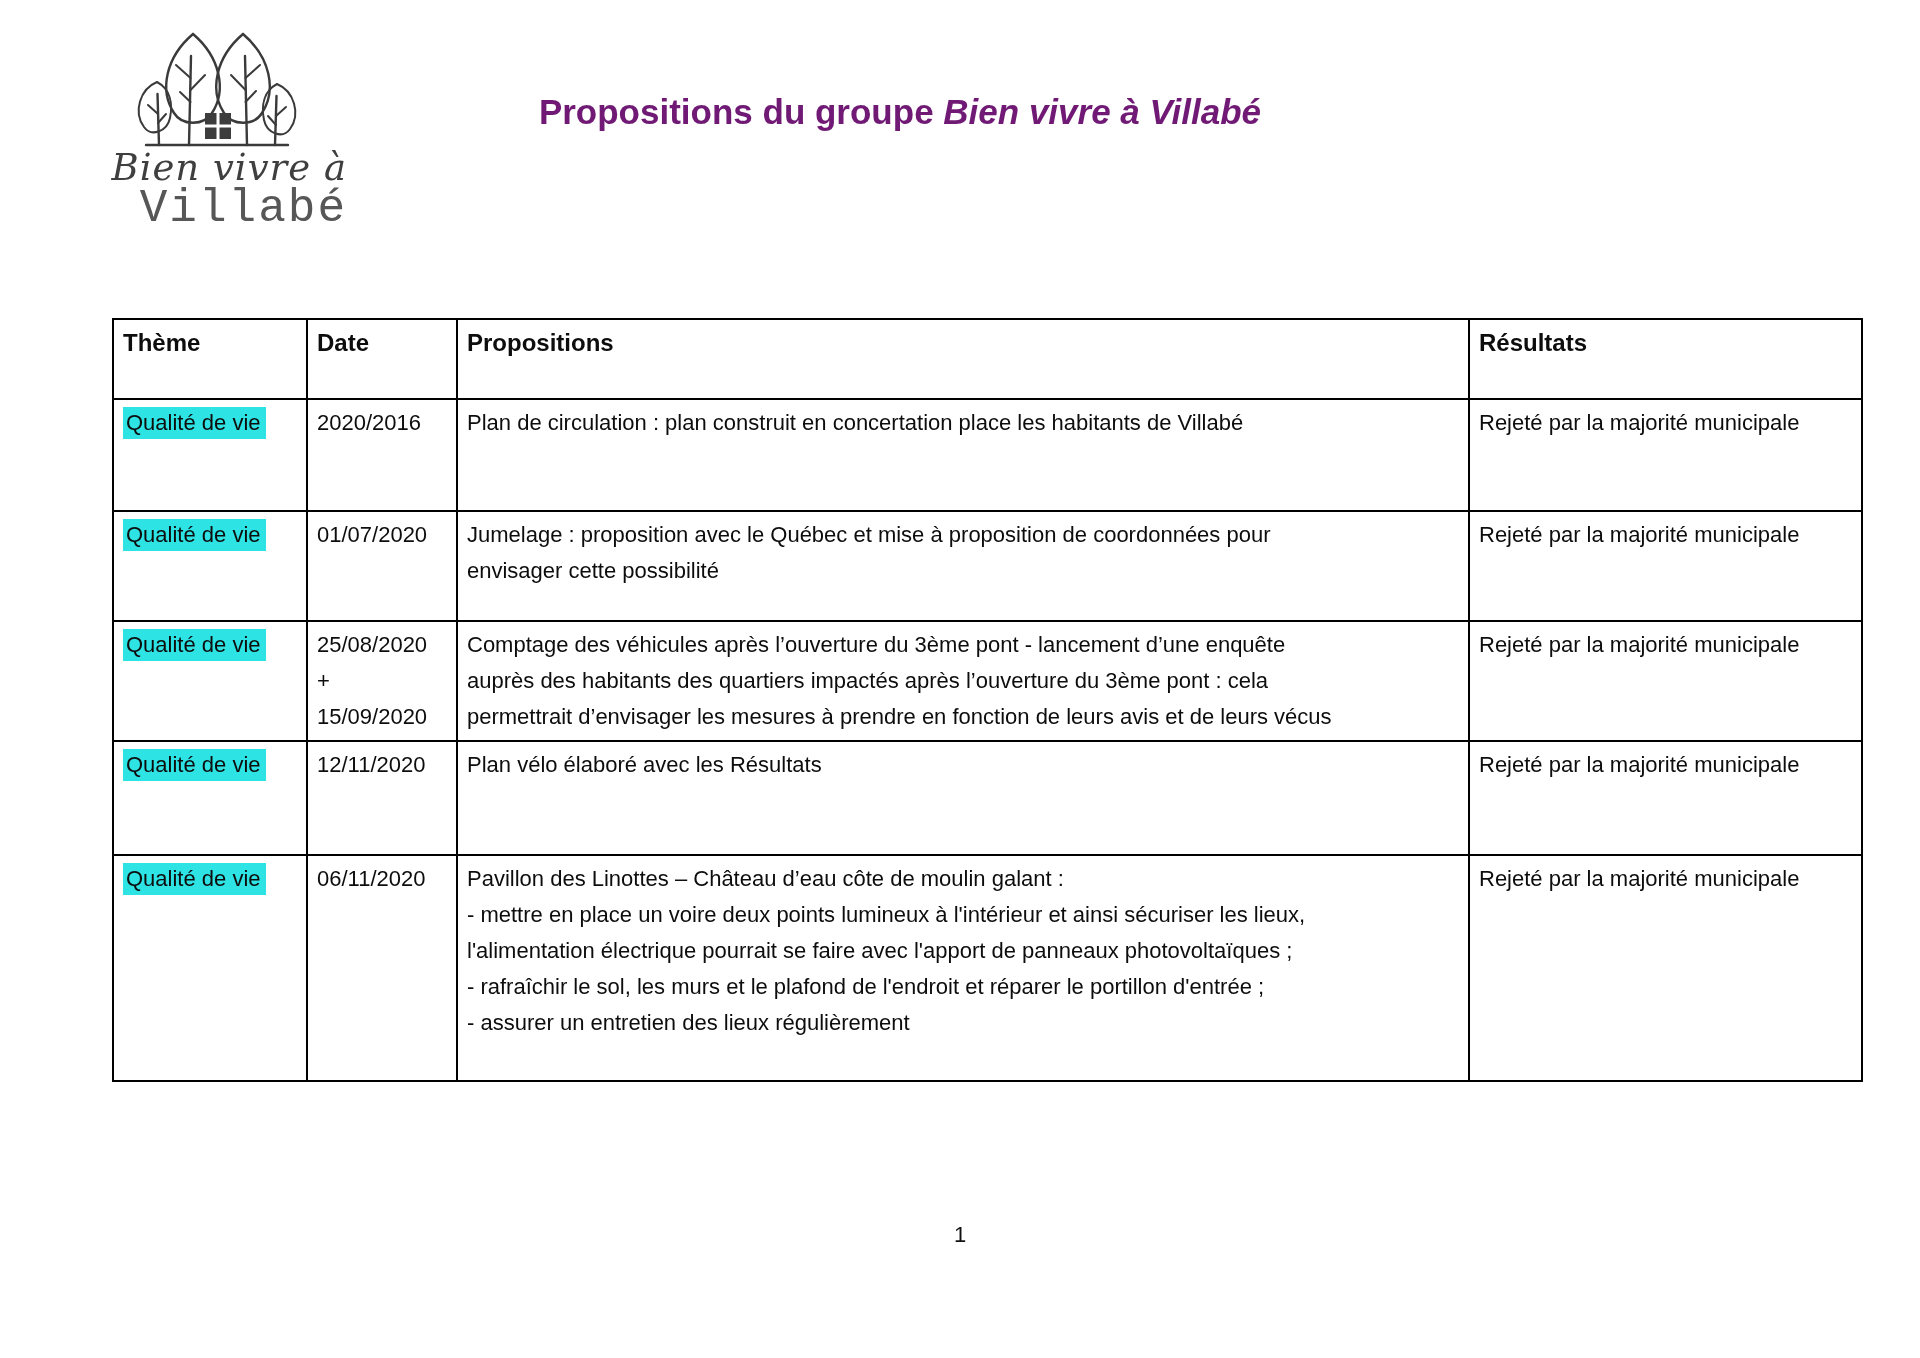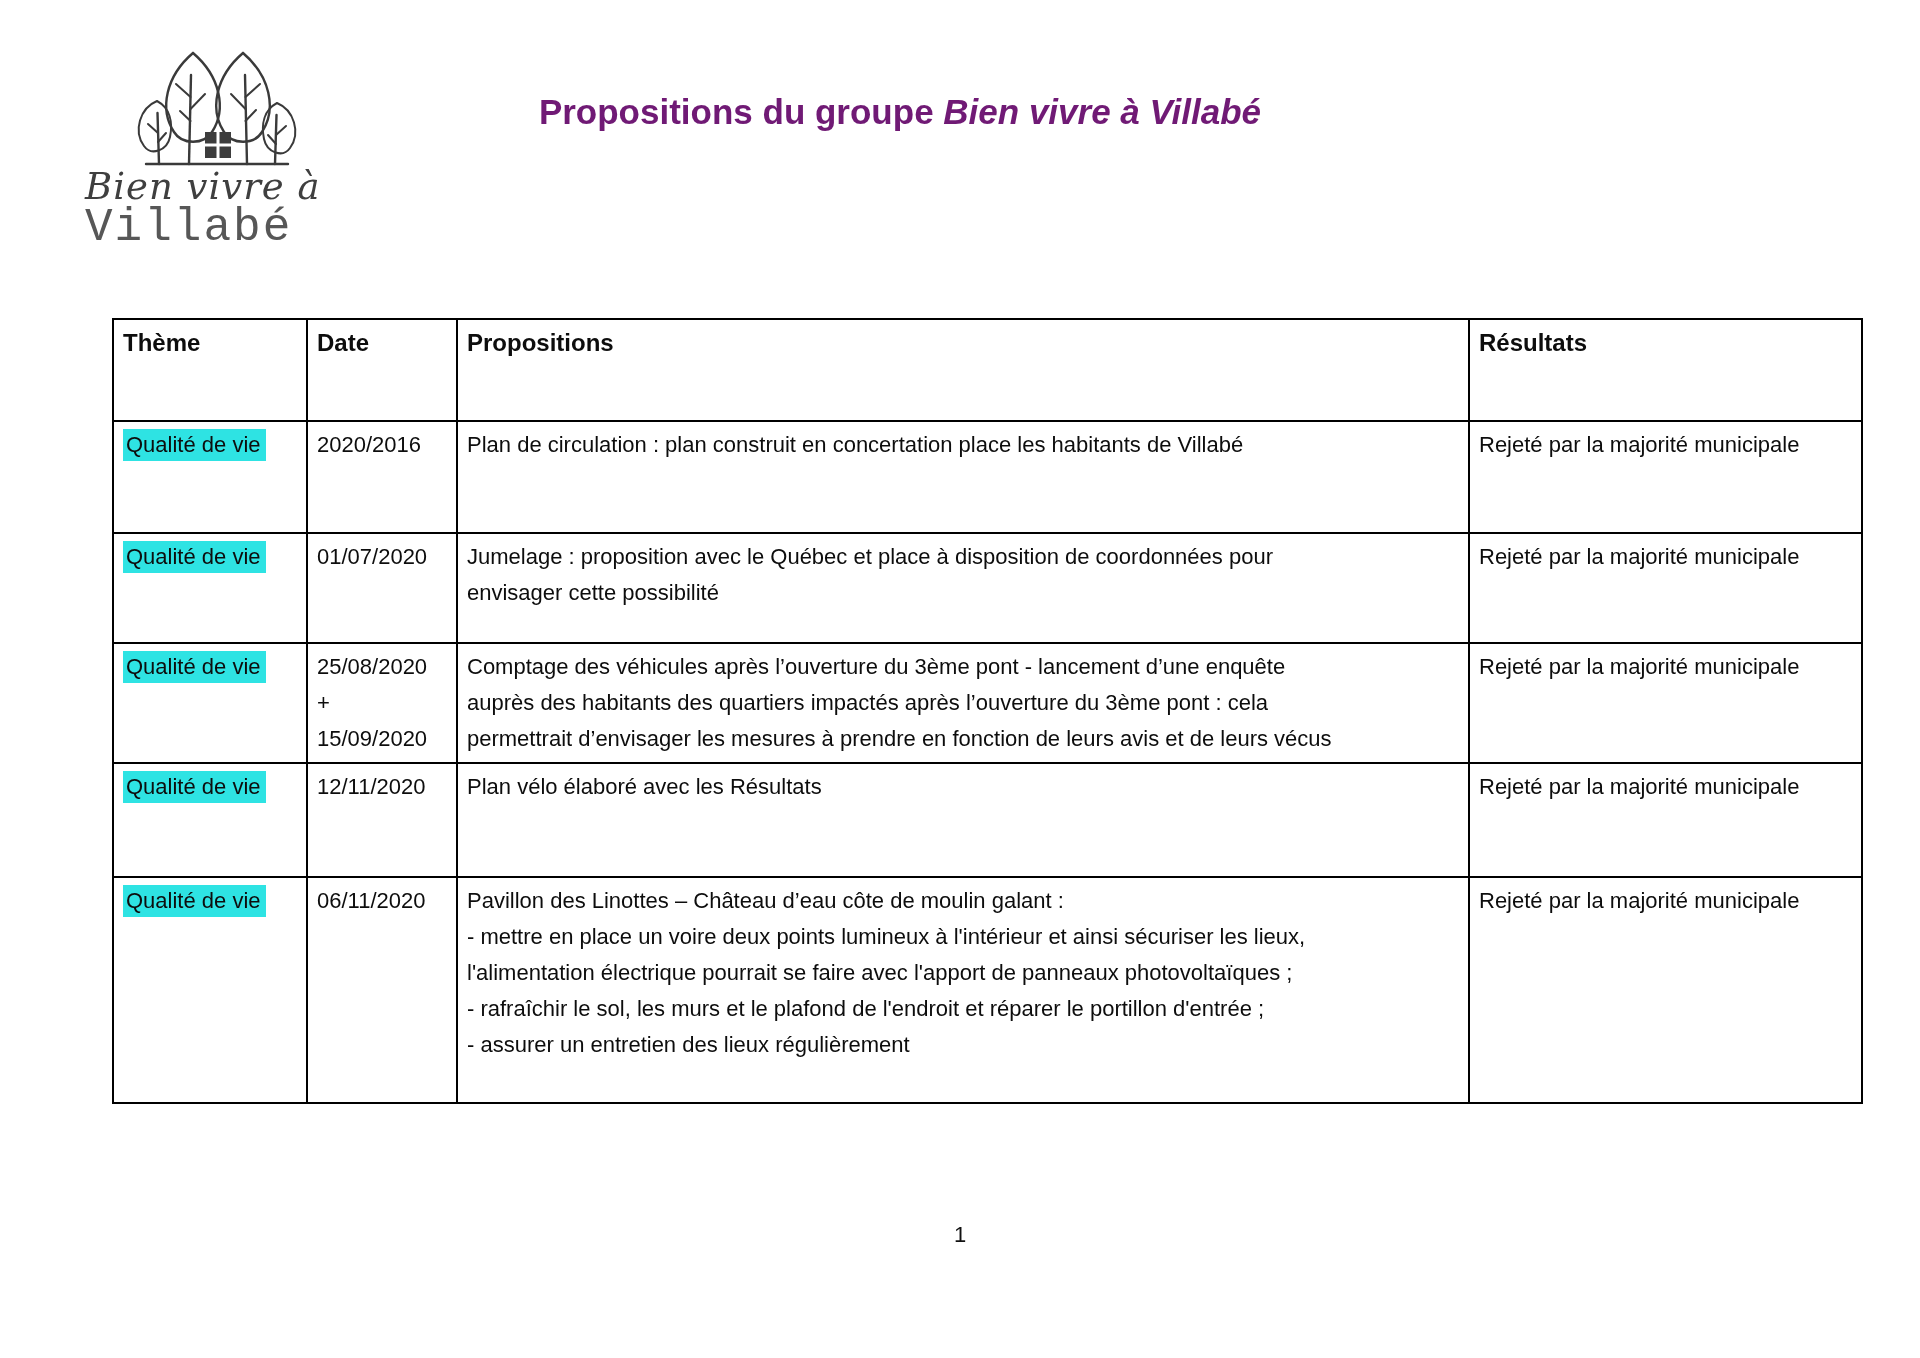--- a/index.html
+++ b/index.html
@@ -1,21 +1,21 @@
 <!DOCTYPE html>
 <html style="--hl: #2ee3e3;"><head>
 <meta charset="utf-8">
 <style>
   * { margin: 0; padding: 0; box-sizing: border-box; }
   html, body { width: 1920px; height: 1358px; background: #ffffff; overflow: hidden; }
   body { font-family: "Liberation Sans", sans-serif; color: #000; position: relative; }
 
   
   .logo {
-    position: absolute; left: 85px; top: 47px; width: 262px; text-align: left;
+    position: absolute; left: 85px; top: 28px; width: 262px; text-align: right;
   }
   .logo svg { display: block; margin: 0 auto; }
   .logo-script {
     font-family: "DejaVu Serif", serif; font-style: italic;
     font-size: 37px; color: #3f3f3f; line-height: 40px; margin-top: -2px;
     letter-spacing: 1px; white-space: nowrap;
   }
   .logo-name {
     font-family: Liberation Mono, monospace;
     font-size: 46px; color: #575757; line-height: 46px; margin-top: -2px;
@@ -33,21 +33,21 @@
   table.props {
     position: absolute; left: 112px; top: 318px;
     border-collapse: collapse; table-layout: fixed; width: 1749px;
     font-size: 22px; line-height: 36px; color: #0d0d0d;
   }
   table.props td, table.props th {
     border: 2px solid #000; vertical-align: top; text-align: left;
     padding: 5px 8px 4px 9px; overflow: hidden;
   }
   table.props th { font-size: 24px; font-weight: bold; }
-  tr.hdr       { height: 102px; }
+  tr.hdr       { height: 80px; }
   tr.row-0     { height: 112px; }
   tr.row-1     { height: 110px; }
   tr.row-2     { height: 120px; }
   tr.row-3     { height: 114px; }
   tr.row-4     { height: 226px; }
   .pre { white-space: pre-line; }
   .hl {
     background: var(--hl, #2ee3e3);
     padding: 3px 5px 4px 3px;
   }
@@ -116,21 +116,21 @@
   <tbody>
     <tr class="row-0">
       <td><span class="hl">Qualité de vie</span></td>
       <td class="pre">2020/2016</td>
       <td class="pre">Plan de circulation : plan construit en concertation place les habitants de Villabé</td>
       <td>Rejeté par la majorité municipale</td>
     </tr>
     <tr class="row-1">
       <td><span class="hl">Qualité de vie</span></td>
       <td class="pre">01/07/2020</td>
-      <td class="pre">Jumelage : proposition avec le Québec et place à disposition de coordonnées pour
+      <td class="pre">Jumelage : proposition avec le Québec et mise à proposition de coordonnées pour
 envisager cette possibilité</td>
       <td>Rejeté par la majorité municipale</td>
     </tr>
     <tr class="row-2">
       <td><span class="hl">Qualité de vie</span></td>
       <td class="pre">25/08/2020
 +
 15/09/2020</td>
       <td class="pre">Comptage des véhicules après l’ouverture du 3ème pont - lancement d’une enquête
 auprès des habitants des quartiers impactés après l’ouverture du 3ème pont : cela

